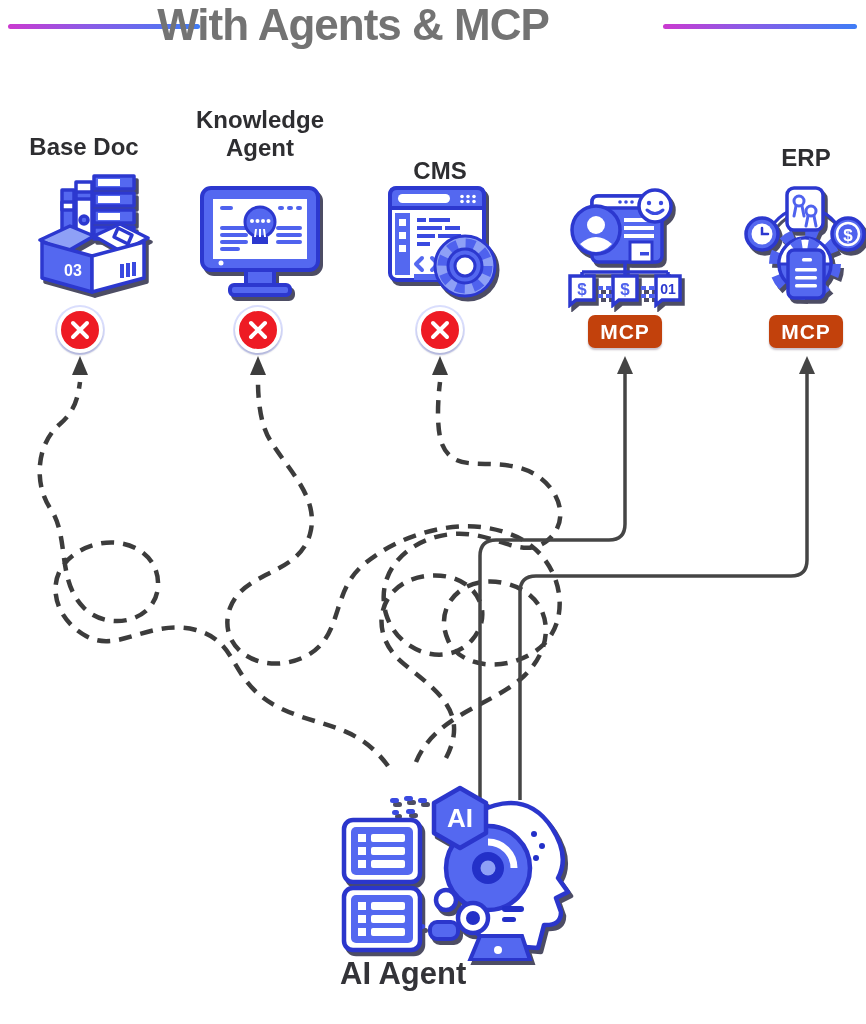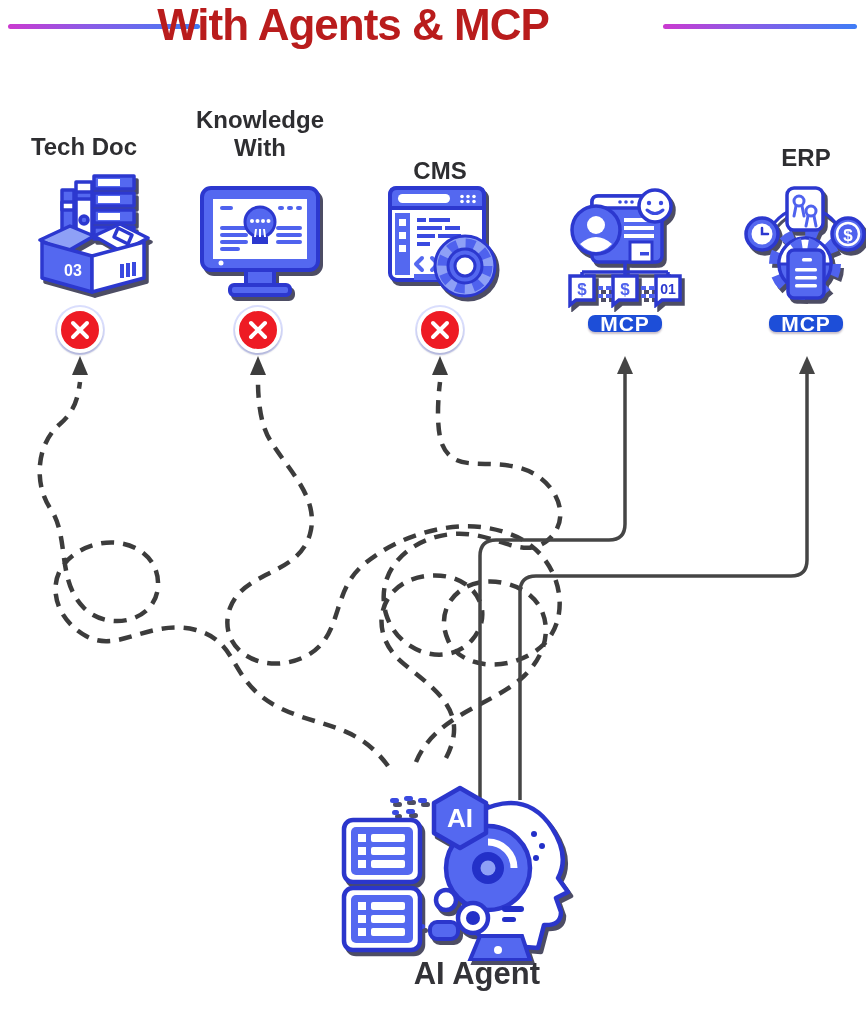--- a/index.html
+++ b/index.html
@@ -3,21 +3,21 @@
 <meta charset="utf-8">
 <style>
   html,body{margin:0;padding:0;background:#fff;}
   #canvas{
     position:relative;width:866px;height:1024px;background:#ffffff;
     overflow:hidden;font-family:"Liberation Sans",sans-serif;
   }
   
   .title{
     position:absolute;left:0;top:0;width:706px;text-align:center;
-    font-size:44px;font-weight:700;letter-spacing:-1px;color:#b91c1c;
+    font-size:44px;font-weight:700;letter-spacing:-1px;color:#737373;
     line-height:50px;
   }
   .grad-line{position:absolute;top:24px;height:5px;border-radius:3px;
     background:linear-gradient(90deg,#cb3ad0 0%,#8d5ae6 40%,#3f7df6 100%);}
   .grad-line.left{left:8px;width:192px;}
   .grad-line.right{left:663px;width:194px;}
   
   .sys-label{
     position:absolute;text-align:center;font-weight:700;color:#2e2e31;
     font-size:24px;line-height:28px;letter-spacing:0px;
@@ -36,45 +36,45 @@
   .icon-erp{left:744px;top:182px;}
   .icon-agent{left:330px;top:776px;}
   
   .x-marker{
     position:absolute;width:38px;height:38px;border-radius:50%;
     background:#ee1b24;border:4px solid #ffffff;
     box-shadow:0 0 0 2px rgba(150,160,250,0.35), 0 2px 2px rgba(0,0,30,0.25);
   }
   .x-marker svg{position:absolute;left:7px;top:7px;}
   .mcp-badge{
-    position:absolute;width:74px;height:17px;border-radius:7px;
-    background:#1d4ed8;color:#ffffff;font-weight:700;font-size:21px;
+    position:absolute;width:74px;height:33px;border-radius:7px;
+    background:#c2410c;color:#ffffff;font-weight:700;font-size:21px;
     display:flex;align-items:center;justify-content:center;letter-spacing:1px;
     box-shadow:0 2px 2px rgba(40,0,40,0.25);
   }
   
   .agent-label{
-    position:absolute;left:340px;top:956px;width:200px;text-align:right;
+    position:absolute;left:340px;top:956px;width:200px;text-align:left;
     font-size:31px;font-weight:700;color:#333338;
   }
   .lines-layer{position:absolute;left:0;top:0;z-index:1;}
   .marker-layer{z-index:3;}
   .sys-icon,.sys-label,.agent-label{z-index:2;}
 </style>
 </head>
 <body>
 
 <div id="canvas">
 
   <div class="grad-line left"></div>
   <div class="title">With Agents &amp; MCP</div>
   <div class="grad-line right"></div>
 
-  <div class="sys-label lbl-techdoc">Tech Doc</div>
-  <div class="sys-label lbl-kb">Knowledge With</div>
+  <div class="sys-label lbl-techdoc">Base Doc</div>
+  <div class="sys-label lbl-kb">Knowledge Agent</div>
   <div class="sys-label lbl-cms">CMS</div>
   <div class="sys-label lbl-erp">ERP</div>
 
   <svg class="lines-layer" width="866" height="1024" viewBox="0 0 866 1024">
     <g fill="none" stroke="#3c3c3c" stroke-width="4.5" stroke-dasharray="13 9">
       <path d="M388 766 C356 722 318 728 276 706 C228 680 240 642 196 630 C150 618 118 654 86 636 C50 616 44 572 78 552 C114 530 160 548 158 586 C156 622 108 632 84 608 C56 580 70 536 50 508 C34 484 36 444 60 424 C76 410 78 396 80 382"></path>
       <path d="M416 762 C436 714 492 706 524 676 C558 644 552 596 508 584 C466 572 432 604 448 640 C462 672 516 672 544 644 C574 614 560 552 510 534 C458 514 396 536 362 566 C330 594 344 640 302 658 C260 676 216 648 230 608 C244 570 298 576 310 534 C320 498 288 470 270 440 C260 424 258 398 258 382"></path>
       <path d="M446 758 C470 712 436 690 404 664 C366 634 378 582 426 576 C472 570 498 610 472 640 C448 668 398 654 386 614 C374 570 410 538 452 534 C494 530 522 562 548 540 C574 518 556 478 520 468 C486 458 454 474 442 444 C436 428 438 398 440 382"></path>
     </g>
     <g fill="#3d3d3d">

